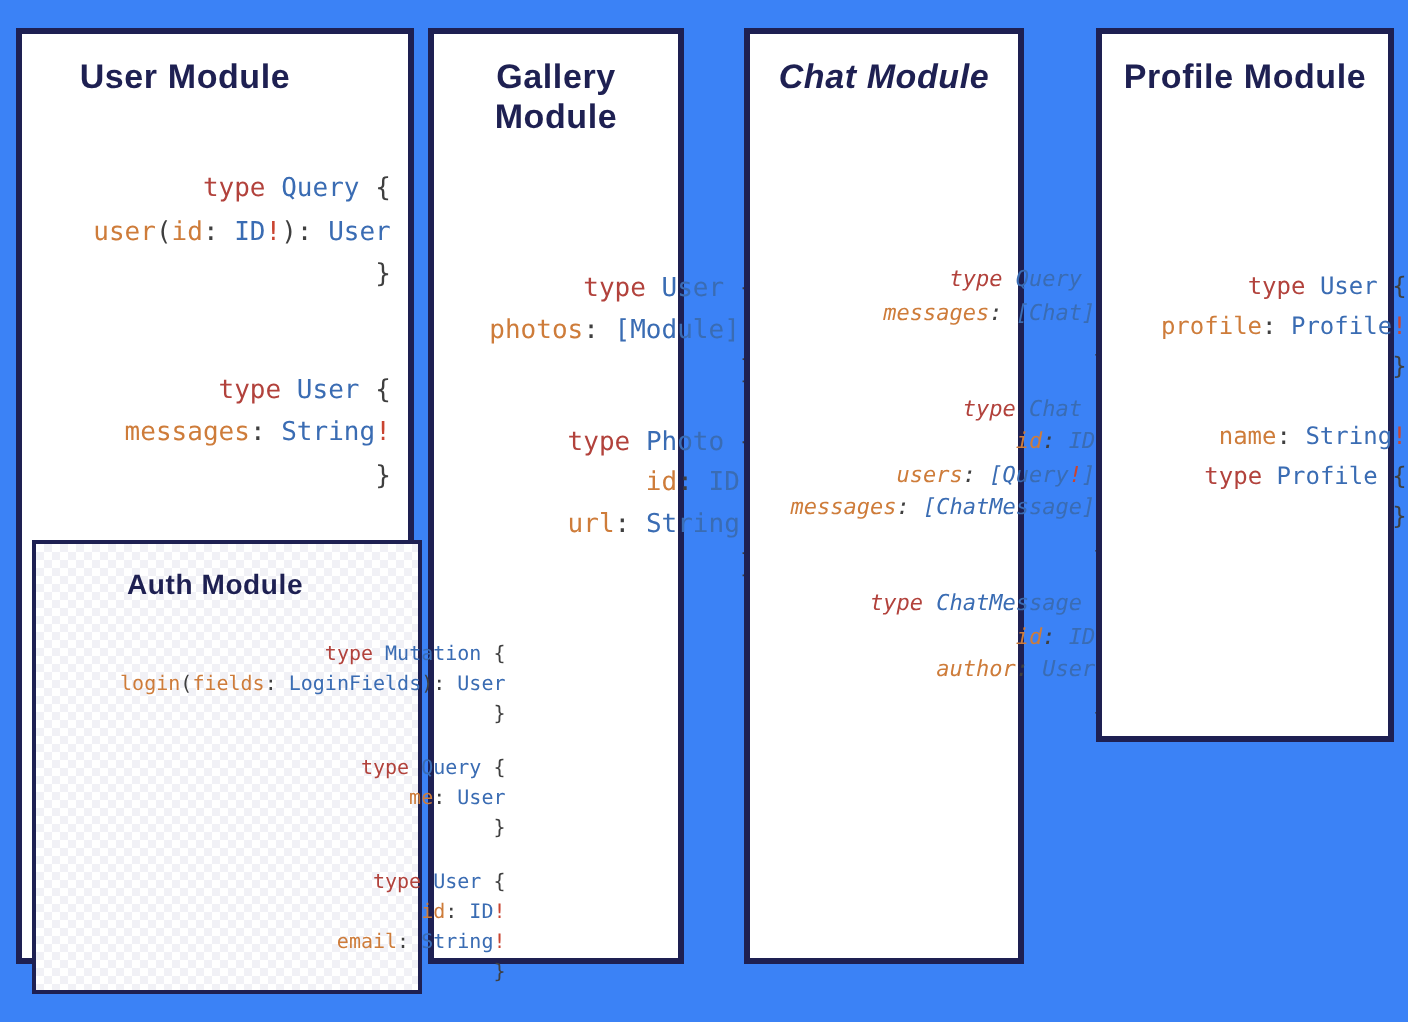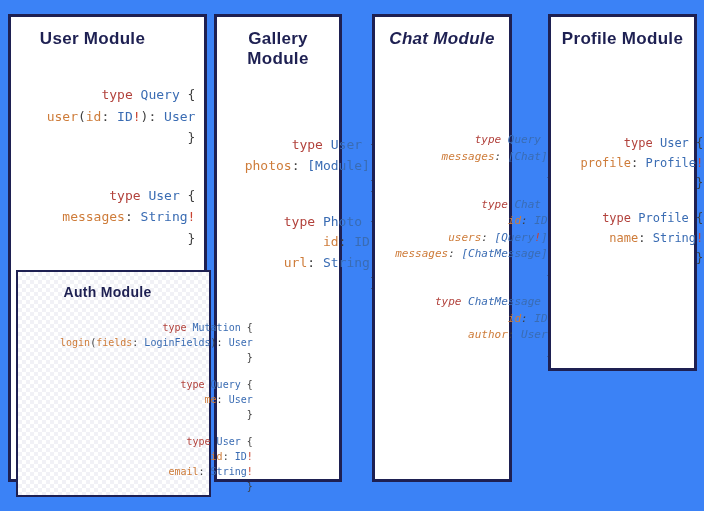--- a/index.html
+++ b/index.html
@@ -144,20 +144,20 @@
 
   <div class="panel" id="panel-profile">
     <div class="panel-title">Profile Module</div>
     <div class="code">
         <div class="block">
           <div class="line"><span class="tok-k">type </span><span class="tok-t">User </span><span class="tok-p">{</span></div>
           <div class="line"><span class="tok-f">  profile</span><span class="tok-p">: </span><span class="tok-t">Profile</span><span class="tok-b">!</span></div>
           <div class="line"><span class="tok-p">}</span></div>
         </div>
         <div class="block">
+          <div class="line"><span class="tok-f">  name</span><span class="tok-p">: </span><span class="tok-t">String</span><span class="tok-b">!</span></div>
           <div class="line"><span class="tok-k">type </span><span class="tok-t">Profile </span><span class="tok-p">{</span></div>
-          <div class="line"><span class="tok-f">  name</span><span class="tok-p">: </span><span class="tok-t">String</span><span class="tok-b">!</span></div>
           <div class="line"><span class="tok-p">}</span></div>
         </div>
       </div>
   </div>
 
 </div>
 
 </body></html>

